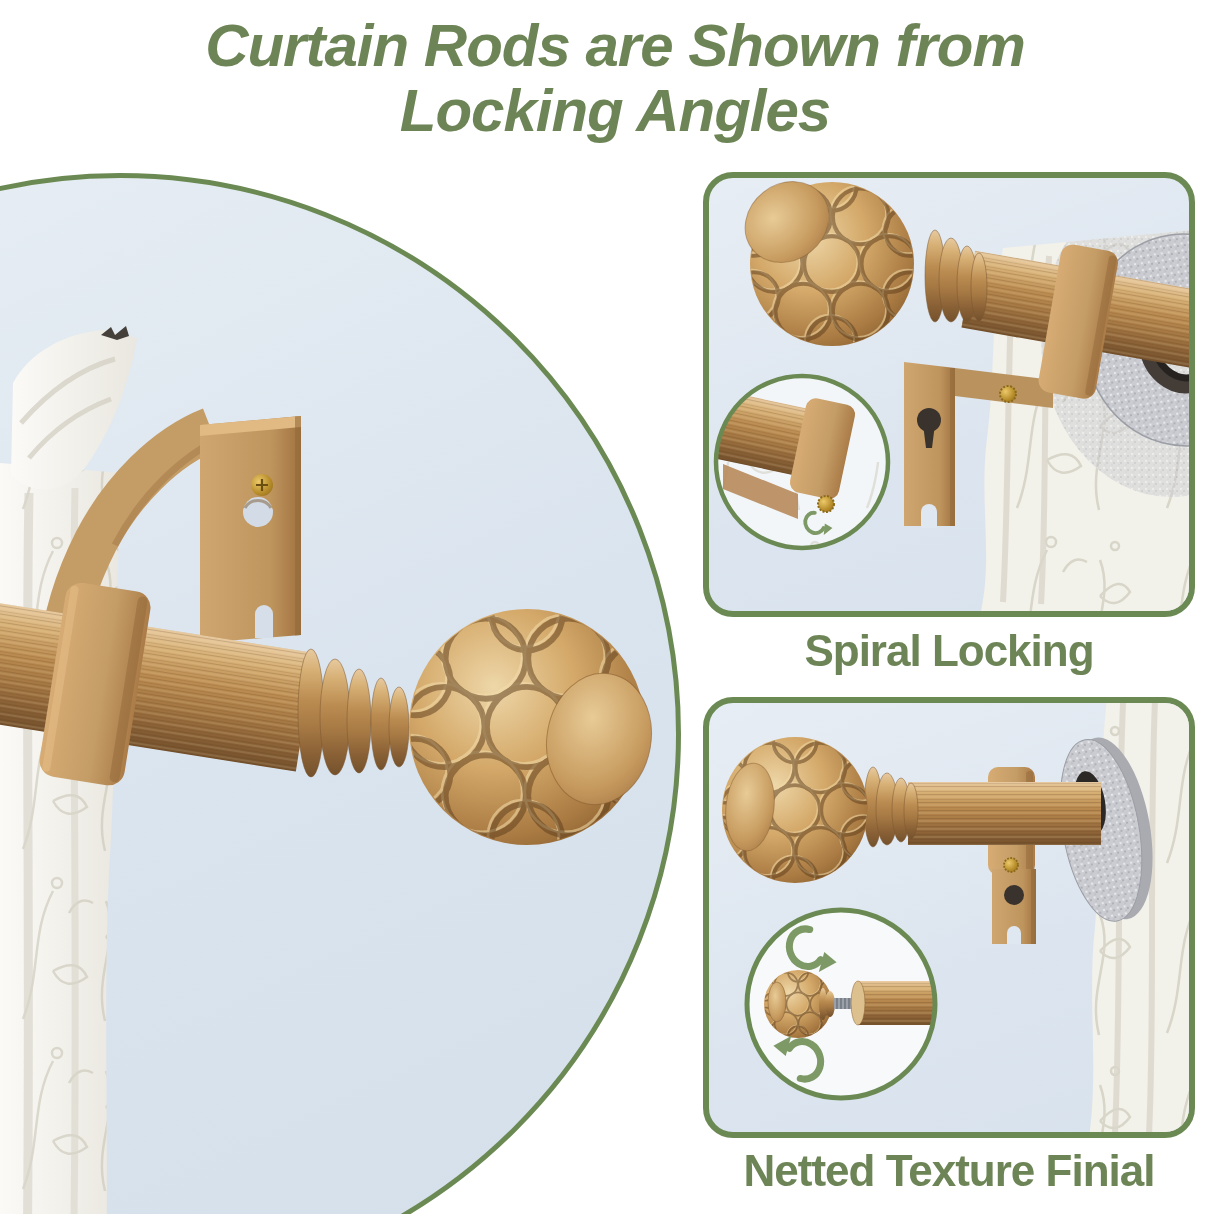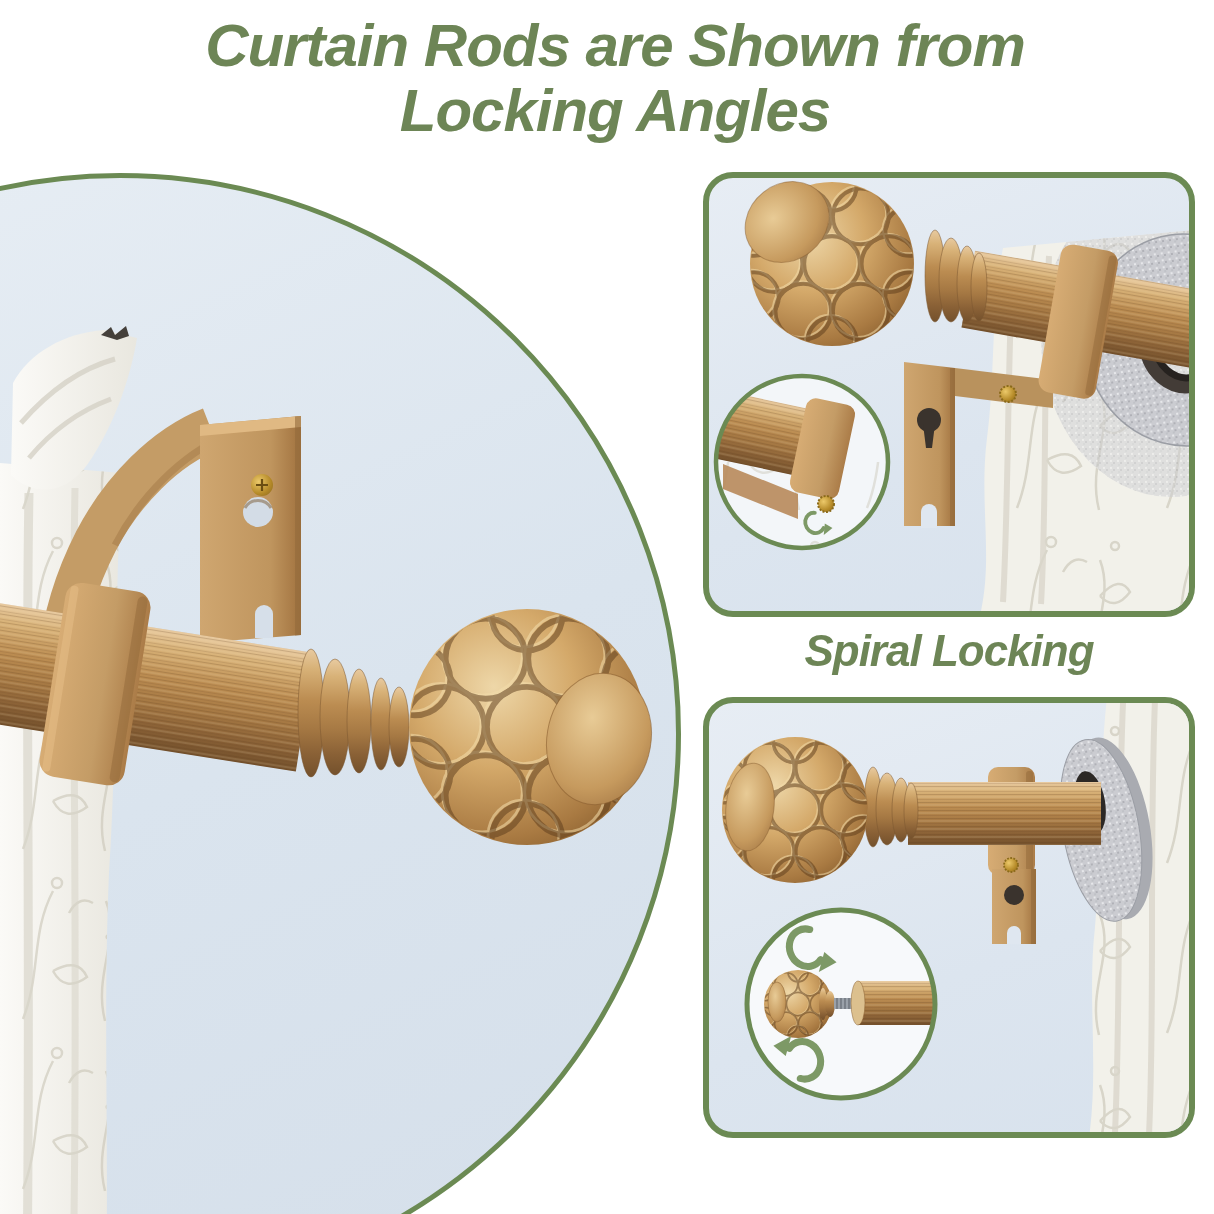--- a/index.html
+++ b/index.html
@@ -12,21 +12,21 @@
         background:linear-gradient(155deg,#e9eff5 0%,#dae4ee 55%,#d5dfea 100%);}
   .hero svg{position:absolute;left:-5px;top:-5px;width:1122px;height:1122px;display:block;}
   .panel{position:absolute;left:703px;width:492px;border:6px solid #6b8a53;border-radius:30px;
          box-sizing:border-box;overflow:hidden;
          background:linear-gradient(160deg,#e7edf4 0%,#dce5ef 60%,#d8e2ed 100%);}
   .panel svg{position:absolute;left:-6px;top:-6px;display:block;}
   .panel1{top:172px;height:445px;}
   .panel2{top:697px;height:441px;}
   .caption{position:absolute;left:703px;width:492px;text-align:center;color:#6d8556;
            font-weight:700;font-size:44px;letter-spacing:-1px;}
-  .cap1{top:626px;font-style:italic;}
+  .cap1{top:626px;}
   .cap2{top:1146px;}
   .defsvg{position:absolute;width:0;height:0;}
 </style>
 </head>
 <body>
 
 <div class="page">
 
   <svg class="defsvg" aria-hidden="true">
     <defs>
@@ -344,14 +344,15 @@
             <ellipse cx="155" cy="306" rx="7" ry="22" fill="#dcc08e" stroke="#8a5f31" stroke-opacity="0.5"></ellipse>
           </g>
           <use href="#rotArrow" transform="translate(100 252) rotate(-20)"></use>
           <use href="#rotArrow" transform="translate(104 362) rotate(160)"></use>
         </g>
         <circle cx="138" cy="307" r="94" fill="none" stroke="#6b8a53" stroke-width="5"></circle>
       </g>
     </svg>
   </section>
 
+  <div class="caption cap2">Netted Texture Finial</div>
 
 </div>
 
 </body></html>

